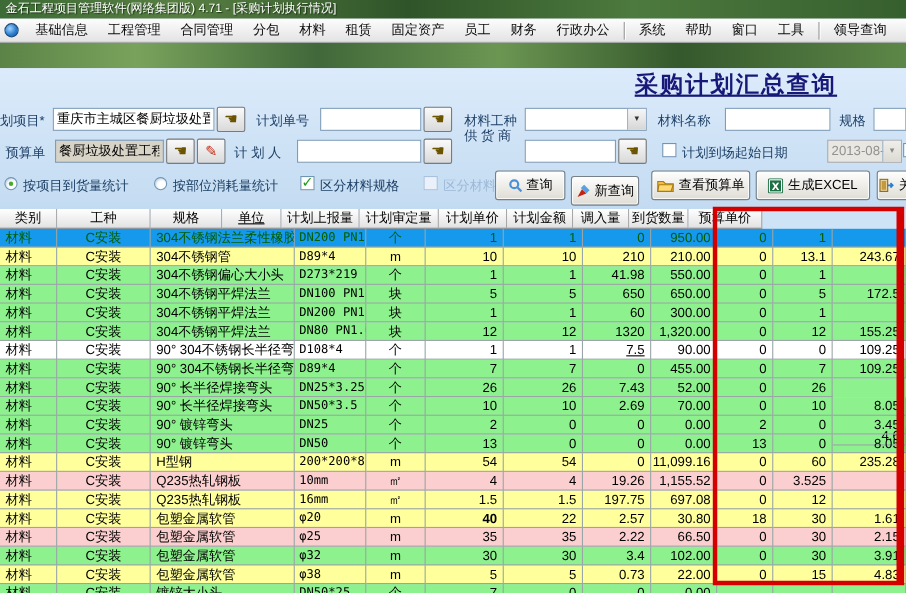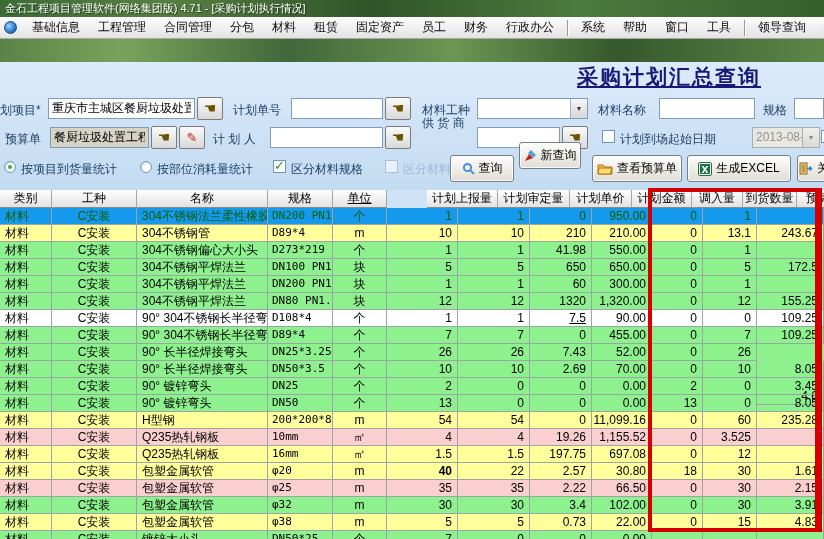--- a/index.html
+++ b/index.html
@@ -169,21 +169,21 @@
   <div class="chk dis" style="left:385px;top:160px"></div>
   <div class="lbl dis" style="left:403px;top:161px">区分材料品牌</div>
 
   <div class="tbtn" style="left:450px;top:155px;width:64px">
     <svg width="13" height="13">
         <circle cx="5.5" cy="5.5" r="3.6" fill="none" stroke="#4a90d9" stroke-width="2"></circle>
         <line x1="8.5" y1="8.5" x2="12" y2="12" stroke="#4a90d9" stroke-width="2"></line>
       </svg>
     <span>查询</span>
   </div>
-  <div class="tbtn" style="left:519px;top:142px;width:62px">
+  <div class="tbtn" style="left:519px;top:160px;width:62px">
     <svg width="13" height="13">
         <path d="M7 1 L12 6 L9 9 L4 4 Z" fill="#5aa0e0"></path>
         <path d="M1 12 L5 5 L9 9 Z" fill="#c42314"></path>
       </svg>
     <span>新查询</span>
   </div>
   <div class="tbtn" style="left:592px;top:155px;width:90px">
     <svg width="16" height="13">
         <path d="M1 3 h5 l2 2 h7 v7 h-14 z" fill="#f3bc42" stroke="#a97b12" stroke-width="1"></path>
         <path d="M2 6 h13 l-2 6 h-12 z" fill="#ffd972" stroke="#a97b12" stroke-width="1"></path>
@@ -204,24 +204,23 @@
         <rect x="2.5" y="2.5" width="4" height="8" fill="#c49a3c"></rect>
         <path d="M8 6.5 h4 M10.5 4.5 l2 2 -2 2" stroke="#2a7fd4" stroke-width="1.6" fill="none"></path>
       </svg>
     <span>关</span>
   </div>
 
   <div class="tbl">
     <div class="thead" id="thead">
         <div class="th" style="width: 52px;">类别</div>
         <div class="th" style="width: 85px;">工种</div>
-        <div class="th" style="width: 131px;">名称</div>
         <div class="th" style="width: 65px;">规格</div>
         <div class="th" style="width: 54px; text-decoration: underline;">单位</div>
-        <div class="th" style="width: 71px; margin-left: 40px;">计划上报量</div>
+        <div class="th" style="width: 71px;">计划上报量</div>
         <div class="th" style="width: 72px;">计划审定量</div>
         <div class="th" style="width: 62px;">计划单价</div>
         <div class="th" style="width: 60px;">计划金额</div>
         <div class="th" style="width: 51px;">调入量</div>
         <div class="th" style="width: 54px;">到货数量</div>
         <div class="th" style="width: 67px;">预算单价</div>
       </div>
     <div id="tbody">
         <div class="tr sel" style="background: rgb(20, 153, 236);">
           <div class="td al" style="width: 52px;">材料</div>

